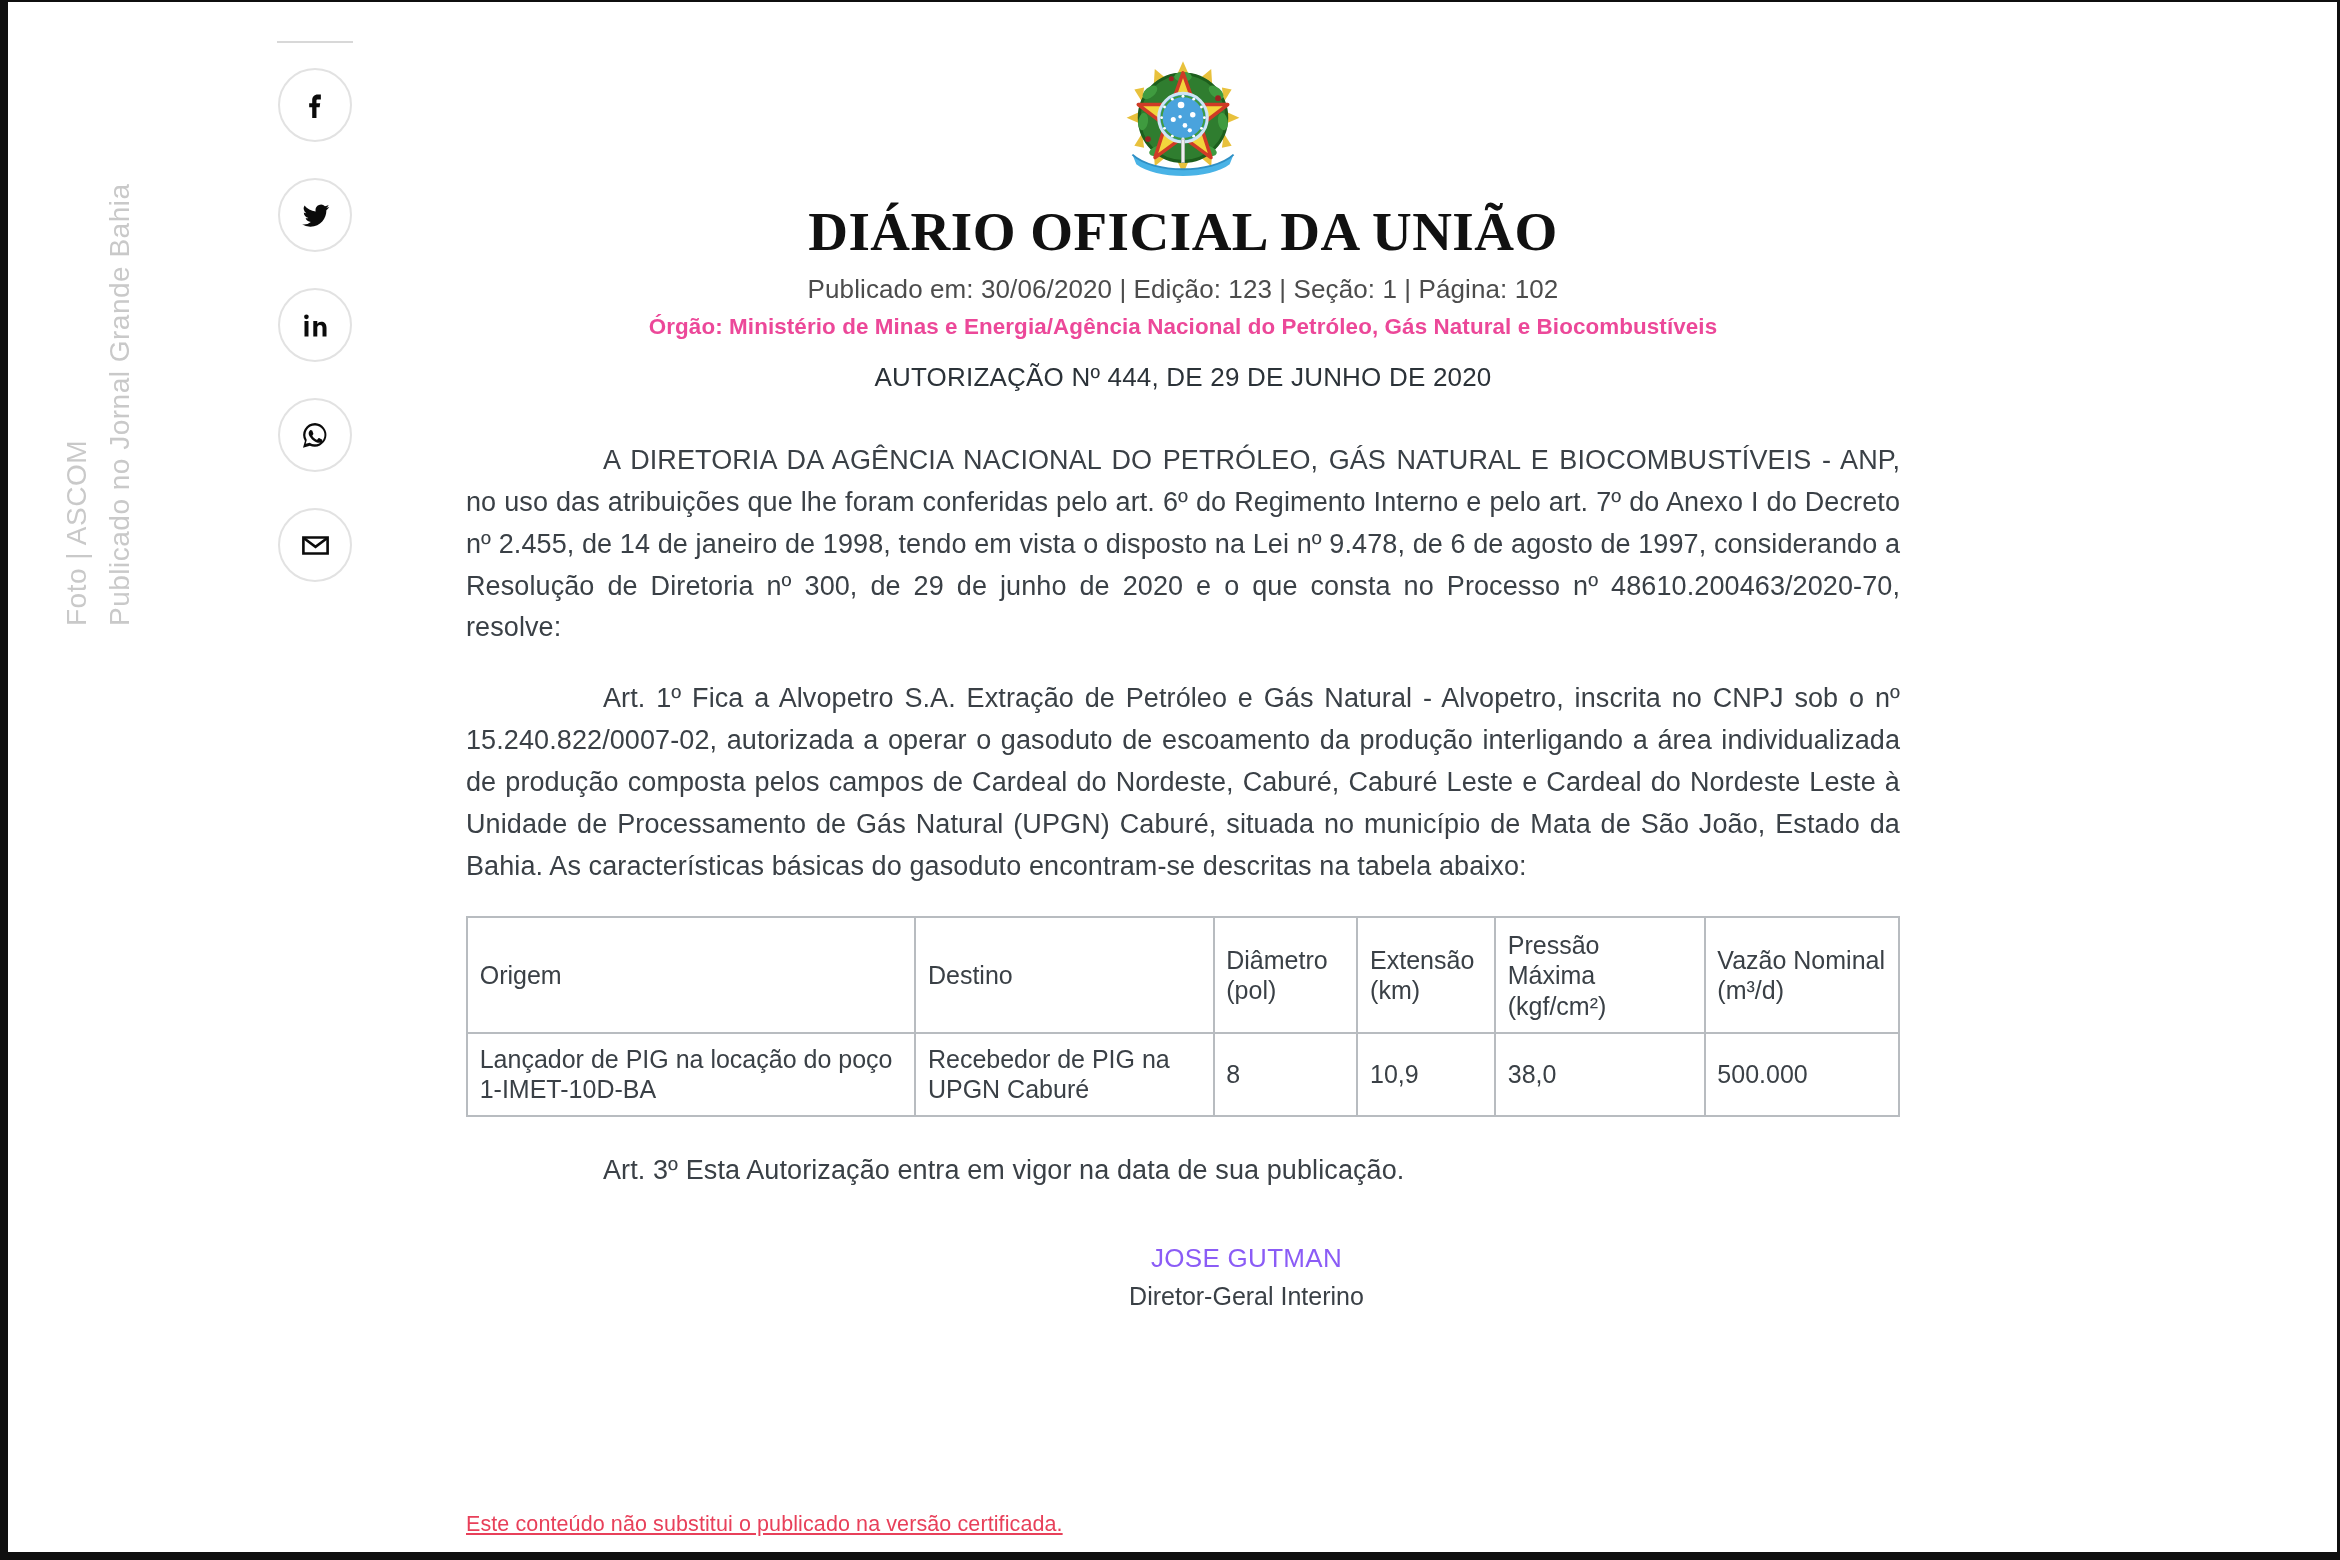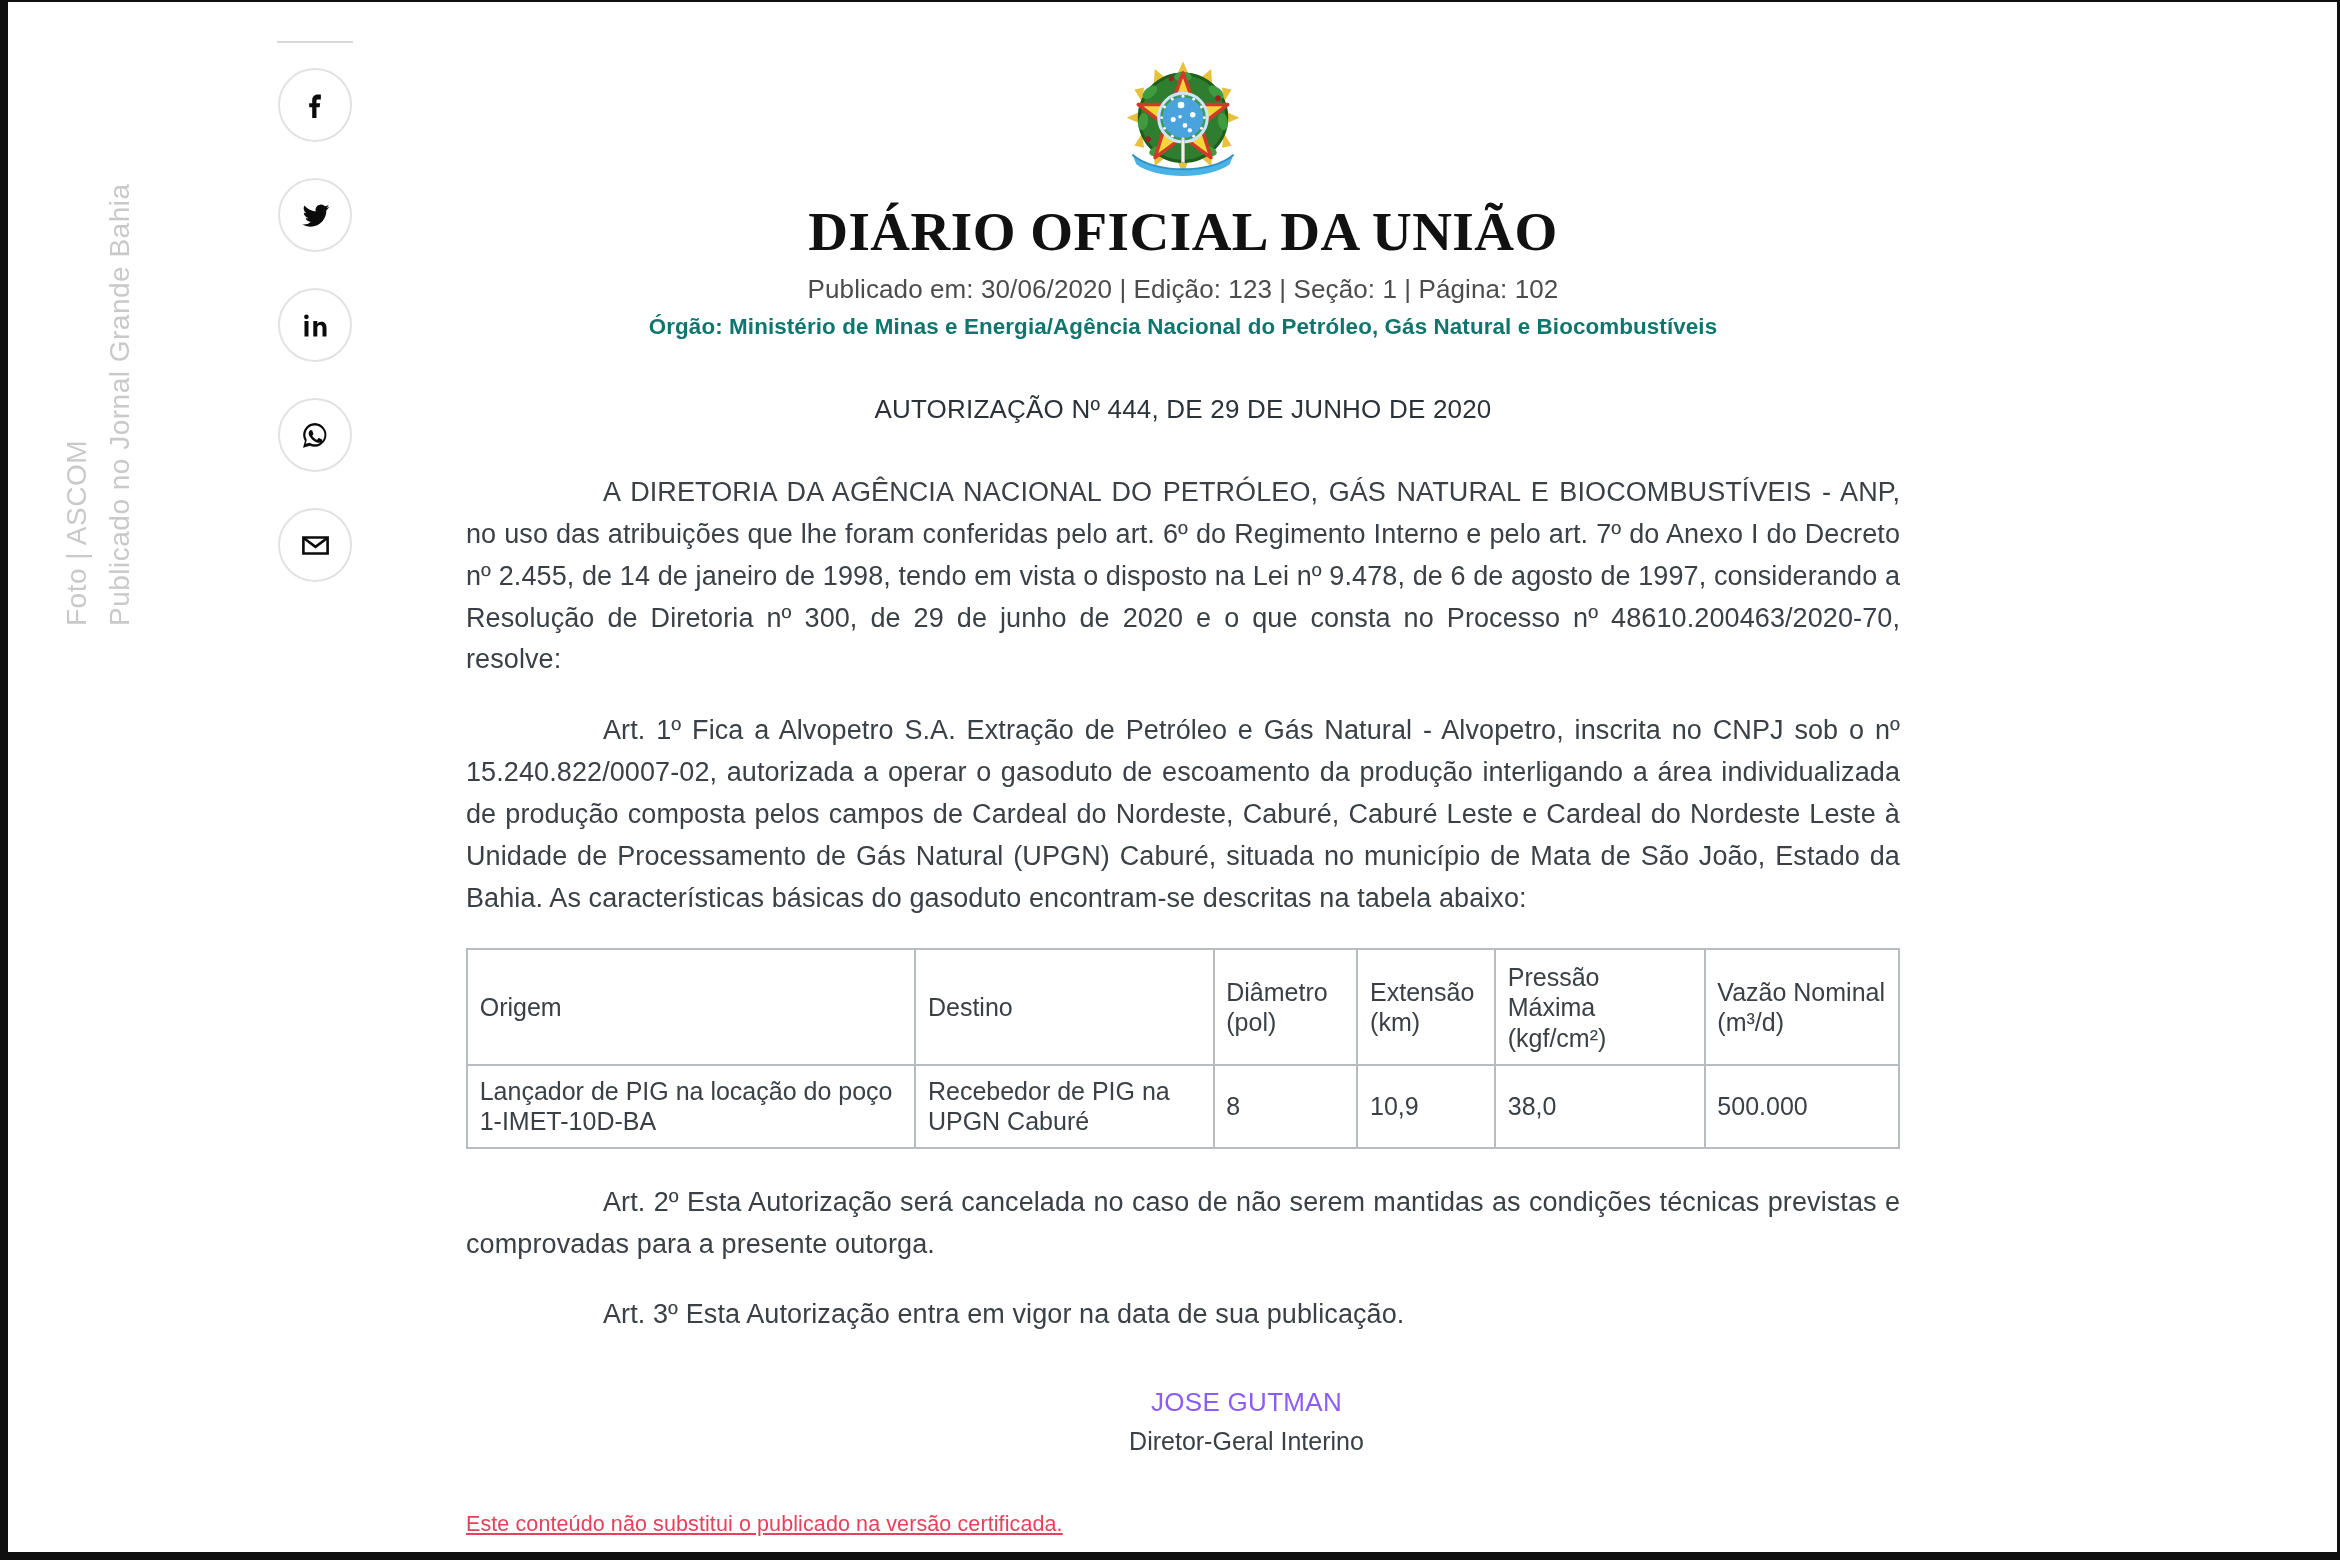--- a/index.html
+++ b/index.html
@@ -109,23 +109,23 @@
   .doc-meta {
     text-align: center;
     font-size: 26px;
     color: #4c4c4c;
     margin-bottom: 8.8px;
     letter-spacing: 0.1px;
   }
   .doc-organ {
     text-align: center;
     font-size: 22.4px;
-    color: #0f766e;
+    color: #ec4899;
     font-weight: bold;
-    margin-bottom: 54px;
+    margin-bottom: 22px;
     letter-spacing: 0.1px;
   }
   .act-heading {
     text-align: center;
     font-size: 26px;
     font-weight: normal;
     color: #2b3238;
     letter-spacing: 0.2px;
     margin-bottom: 47px;
   }
@@ -376,21 +376,20 @@
           <td>Lançador de PIG na locação do poço 1-IMET-10D-BA</td>
           <td>Recebedor de PIG na UPGN Caburé</td>
           <td>8</td>
           <td>10,9</td>
           <td>38,0</td>
           <td>500.000</td>
         </tr>
       </tbody>
     </table>
 
-    <p class="body-par">Art. 2º Esta Autorização será cancelada no caso de não serem mantidas as condições técnicas previstas e comprovadas para a presente outorga.</p>
     <p class="body-par">Art. 3º Esta Autorização entra em vigor na data de sua publicação.</p>
 
     <div class="sig">
       <div class="sig-name">JOSE GUTMAN</div>
       <div class="sig-role">Diretor-Geral Interino</div>
     </div>
   </div>
 
   <div class="disclaimer">Este conteúdo não substitui o publicado na versão certificada.</div>
 

